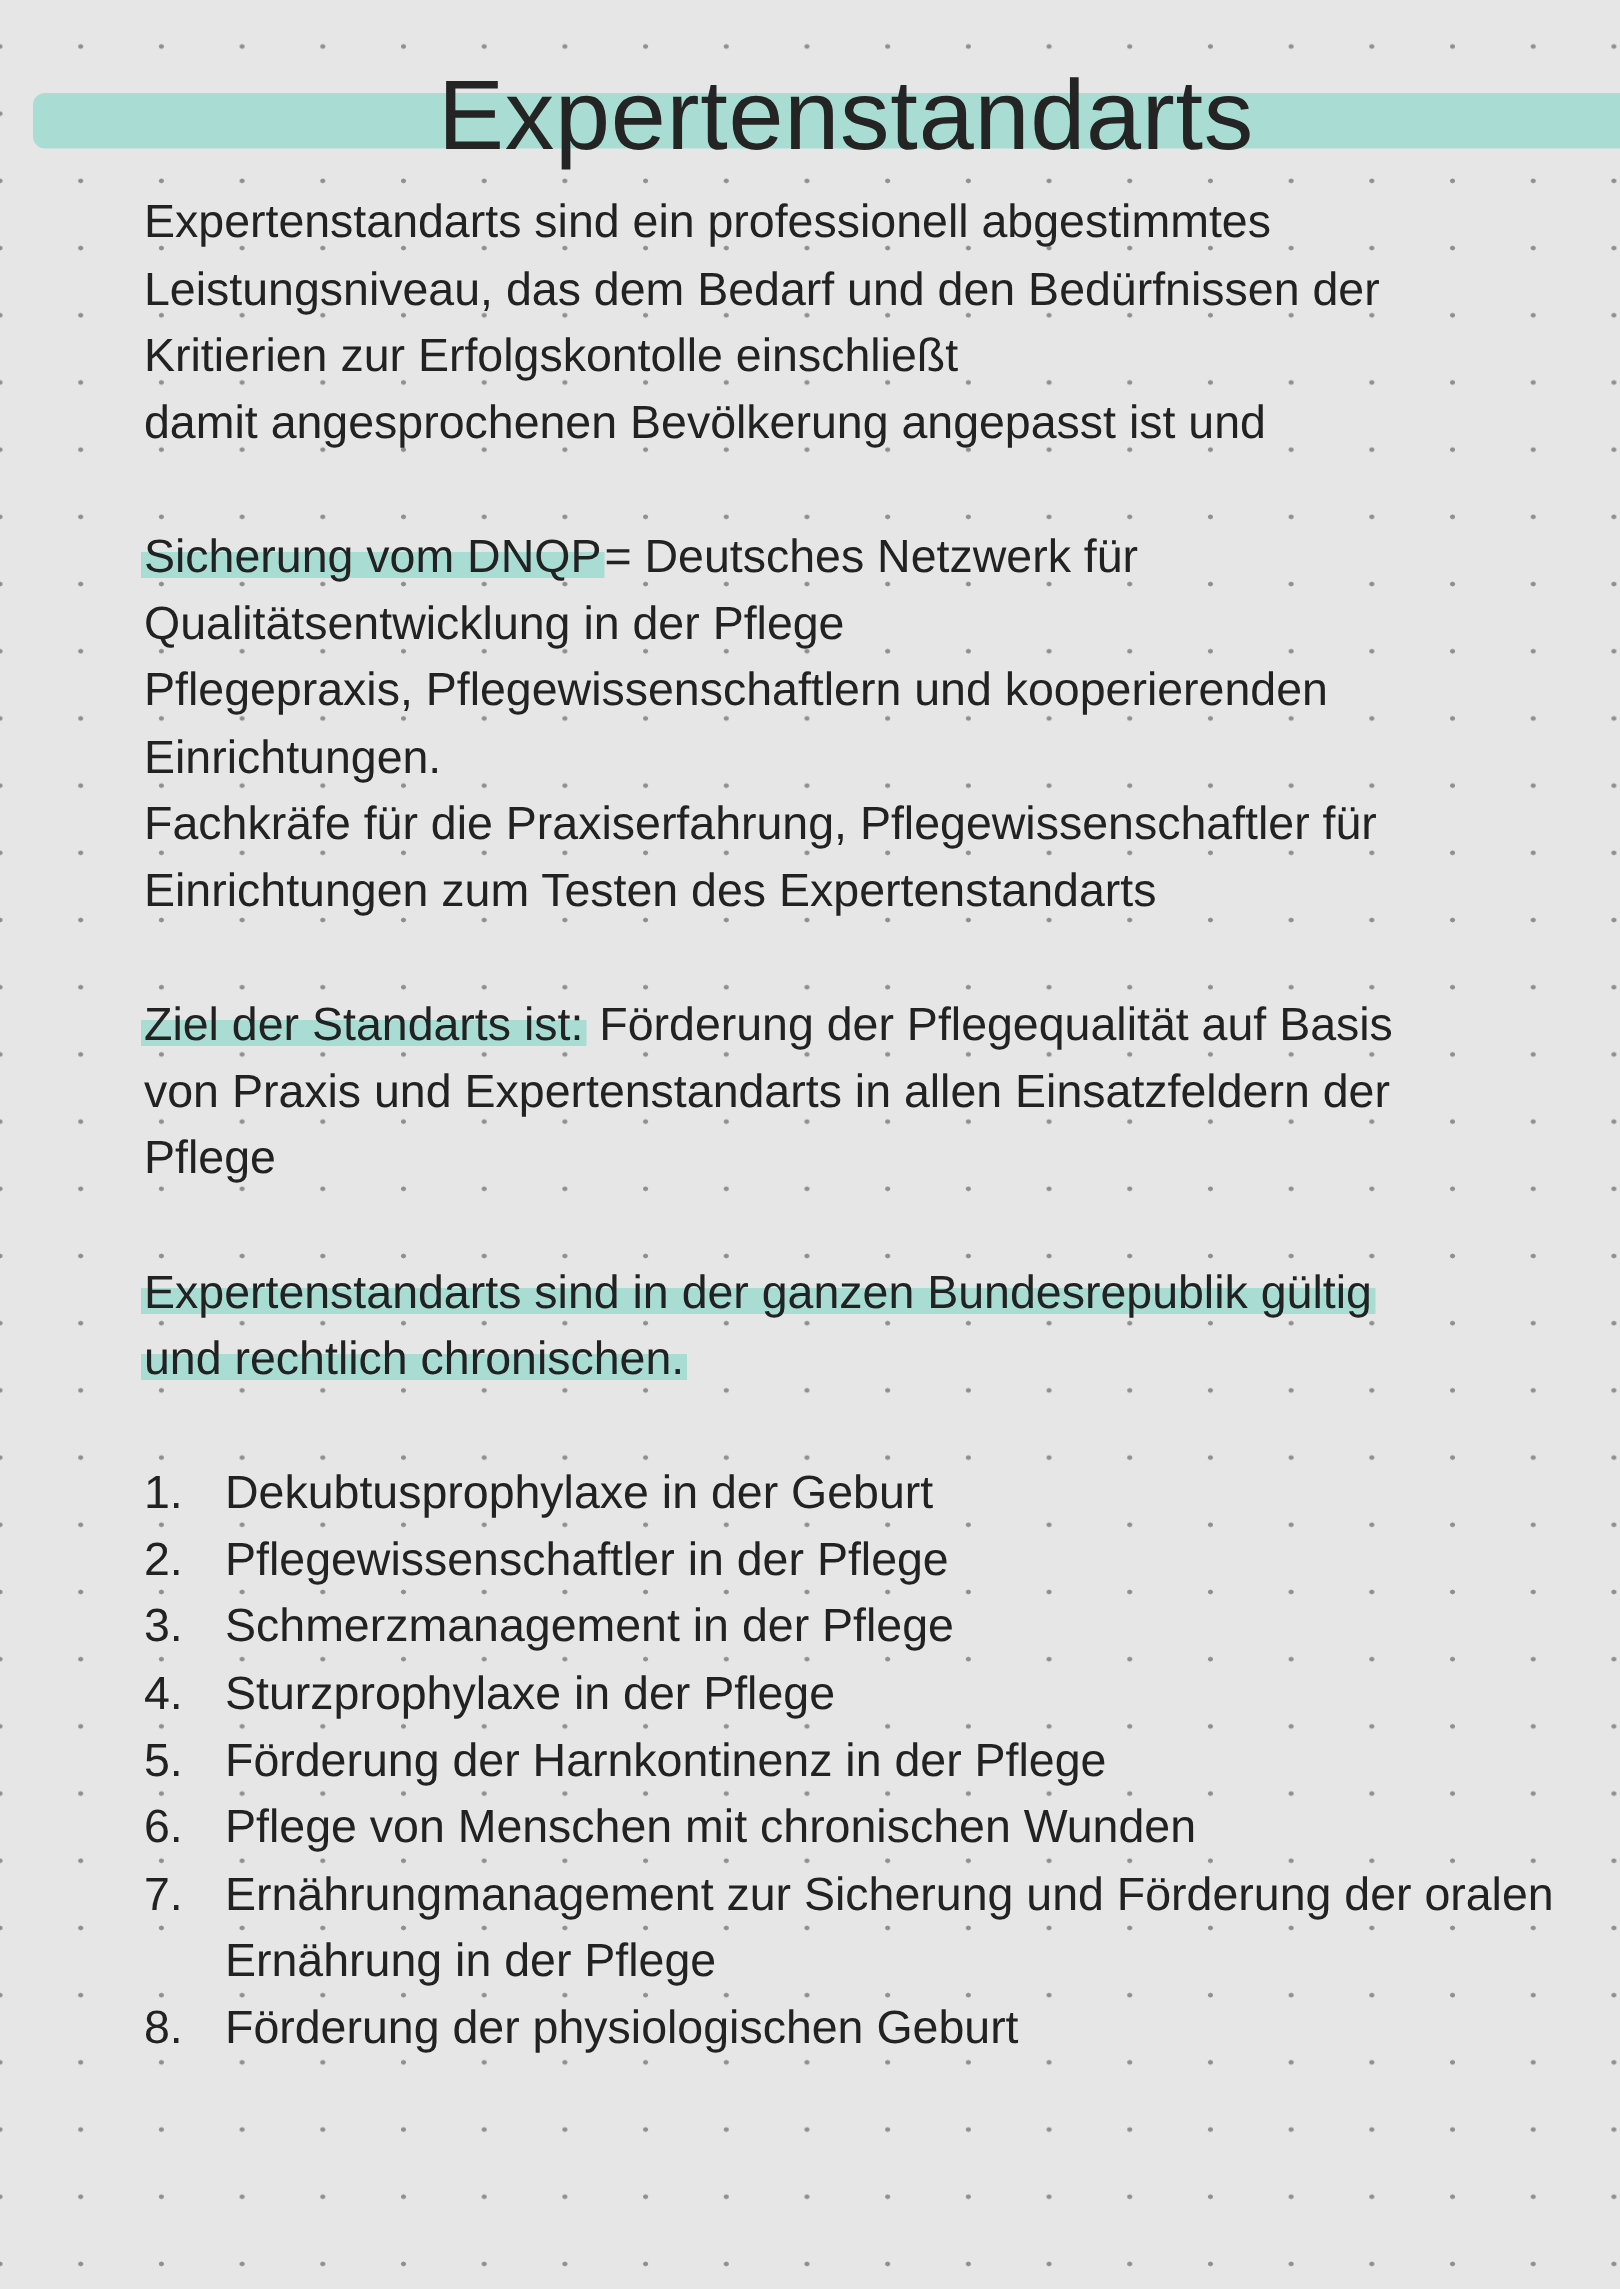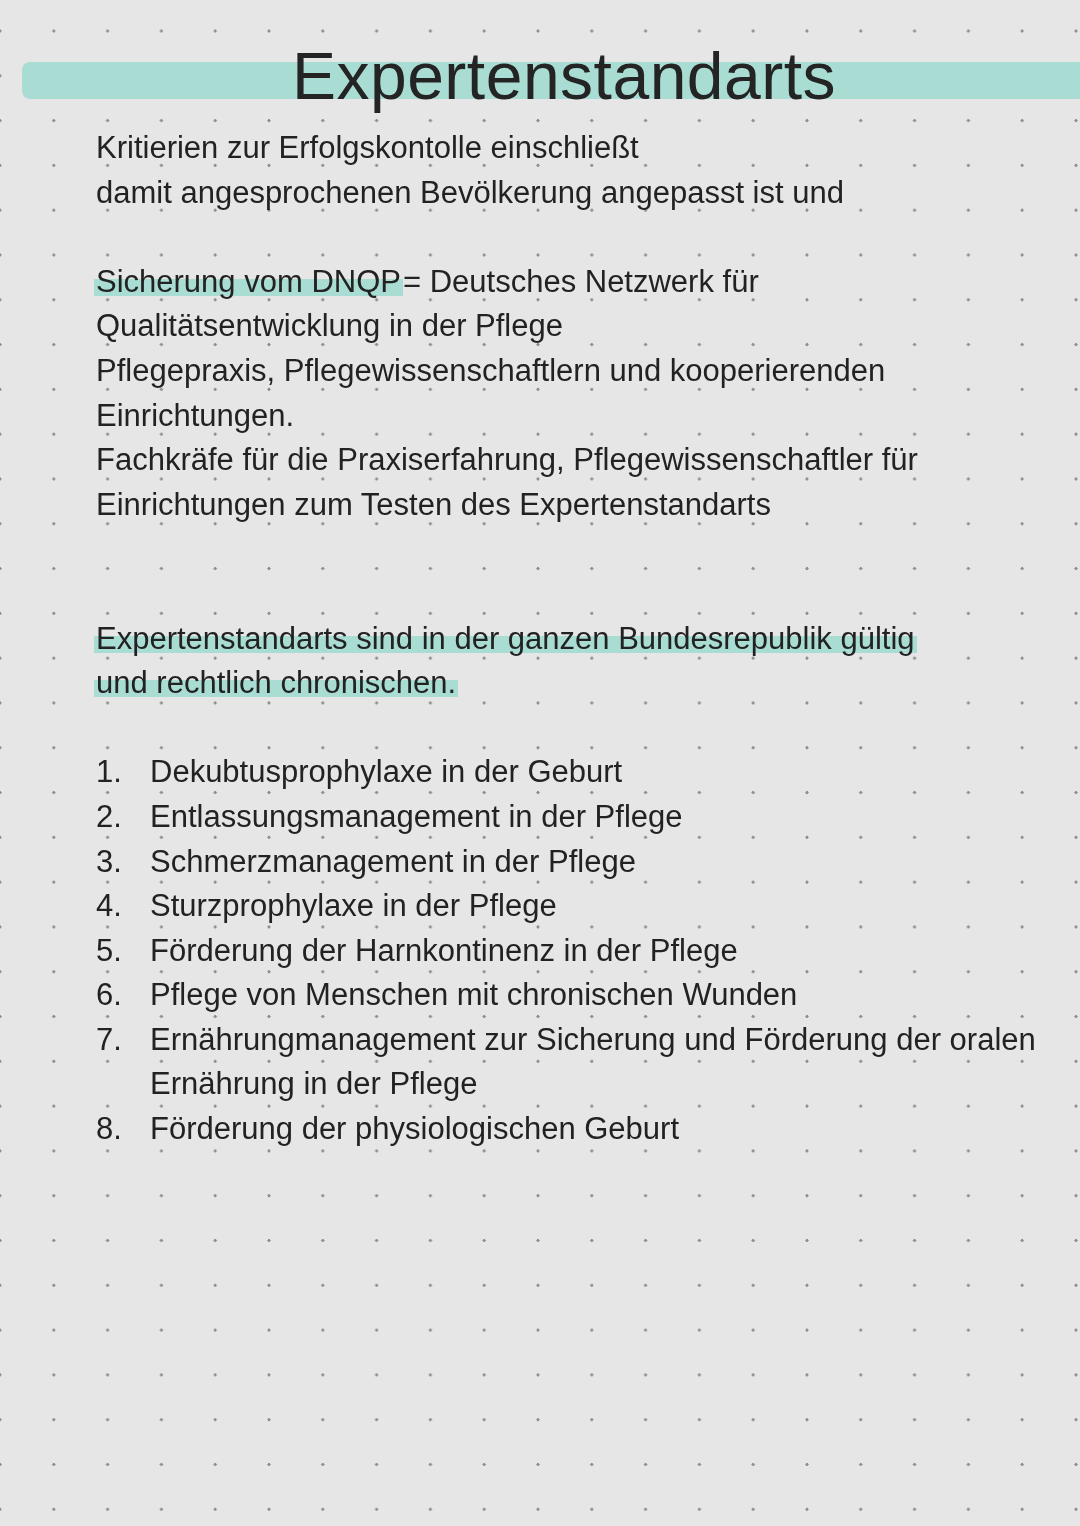--- a/index.html
+++ b/index.html
@@ -69,55 +69,62 @@
   </style>
 </head>
 <body>
 
 <div class="title-band"></div>
 <h1 class="title">Expertenstandarts</h1>
 
 <div class="content">
 
   <div class="para">
+    <div>Expertenstandarts sind ein professionell abgestimmtes</div>
+    <div>Leistungsniveau, das dem Bedarf und den Bedürfnissen der</div>
     <div>Kritierien zur Erfolgskontolle einschließt</div>
     <div>damit angesprochenen Bevölkerung angepasst ist und</div>
   </div>
 
   <div class="gap"></div>
 
   <div class="para">
     <div><span class="hl">Sicherung vom DNQP</span><span>= Deutsches Netzwerk für</span></div>
     <div>Qualitätsentwicklung in der Pflege</div>
     <div>Pflegepraxis, Pflegewissenschaftlern und kooperierenden</div>
     <div>Einrichtungen.</div>
     <div>Fachkräfe für die Praxiserfahrung, Pflegewissenschaftler für</div>
     <div>Einrichtungen zum Testen des Expertenstandarts</div>
   </div>
 
   <div class="gap"></div>
 
+  <div class="para">
+    <div><span class="hl">Ziel der Standarts ist:</span><span> Förderung der Pflegequalität auf Basis</span></div>
+    <div>von Praxis und Expertenstandarts in allen Einsatzfeldern der</div>
+    <div>Pflege</div>
+  </div>
 
   <div class="gap"></div>
 
   <div class="para">
     <div><span class="hl">Expertenstandarts sind in der ganzen Bundesrepublik gültig</span></div>
     <div><span class="hl">und rechtlich chronischen.</span></div>
   </div>
 
   <div class="gap"></div>
 
   <ol class="standards">
     <li>
         <span class="num">1.</span>
         <span class="item-text">Dekubtusprophylaxe in der Geburt</span>
       </li>
     <li>
         <span class="num">2.</span>
-        <span class="item-text">Entlassungsmanagement in der Pflege</span>
+        <span class="item-text">Pflegewissenschaftler in der Pflege</span>
       </li>
     <li>
         <span class="num">3.</span>
         <span class="item-text">Schmerzmanagement in der Pflege</span>
       </li>
     <li>
         <span class="num">4.</span>
         <span class="item-text">Sturzprophylaxe in der Pflege</span>
       </li>
     <li>

